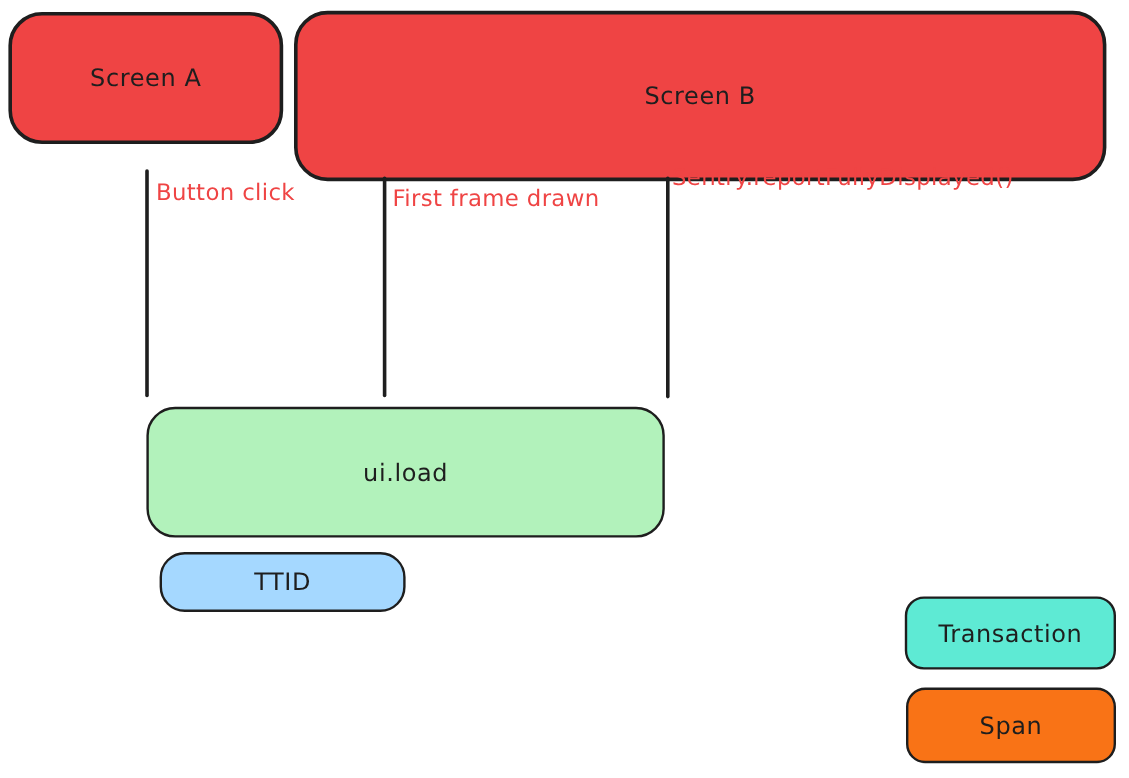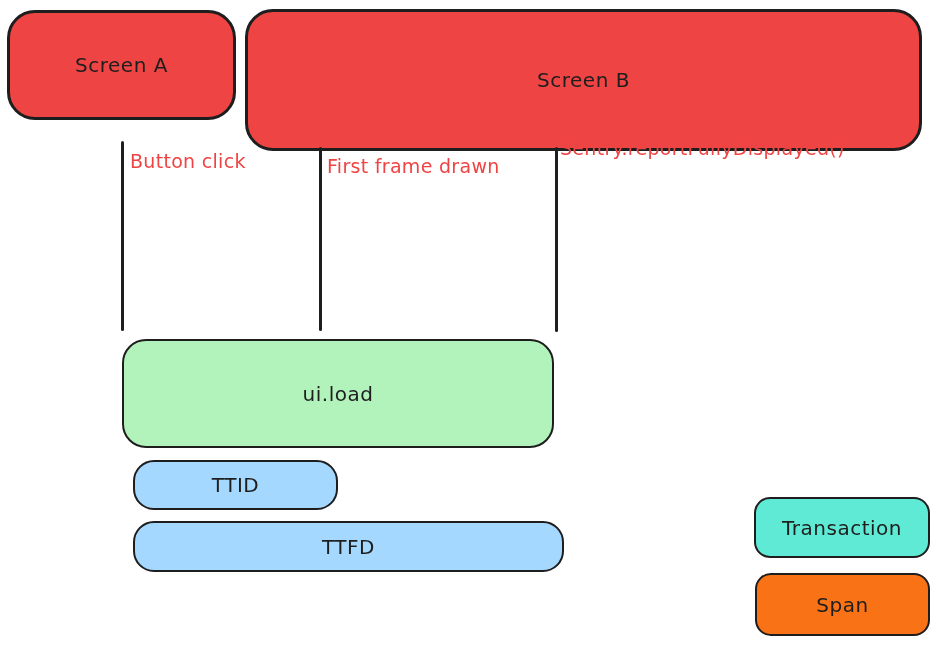--- a/index.html
+++ b/index.html
@@ -93,23 +93,20 @@
   <div id="label-button-click" class="event-label">Button click</div>
   <div id="label-first-frame" class="event-label">First frame drawn</div>
   <div id="label-fully-displayed" class="event-label">Sentry.reportFullyDisplayed()</div>
 
   <div id="bar-ui-load" class="shape bar" style="background: rgb(178, 242, 187);">
     <span>ui.load</span>
   </div>
   <div id="bar-ttid" class="shape bar-small" style="background: rgb(165, 216, 255);">
     <span>TTID</span>
   </div>
-  <div id="bar-ttfd" class="shape bar-small" style="background: rgb(165, 216, 255);">
-    <span>TTFD</span>
-  </div>
 
   <div id="legend-transaction" class="shape legend-box" style="background: #5eead4; text-align: center;">
     <span>Transaction</span>
   </div>
   <div id="legend-span" class="shape legend-box" style="background: #f97316;">
     <span>Span</span>
   </div>
 
 </div>
 

